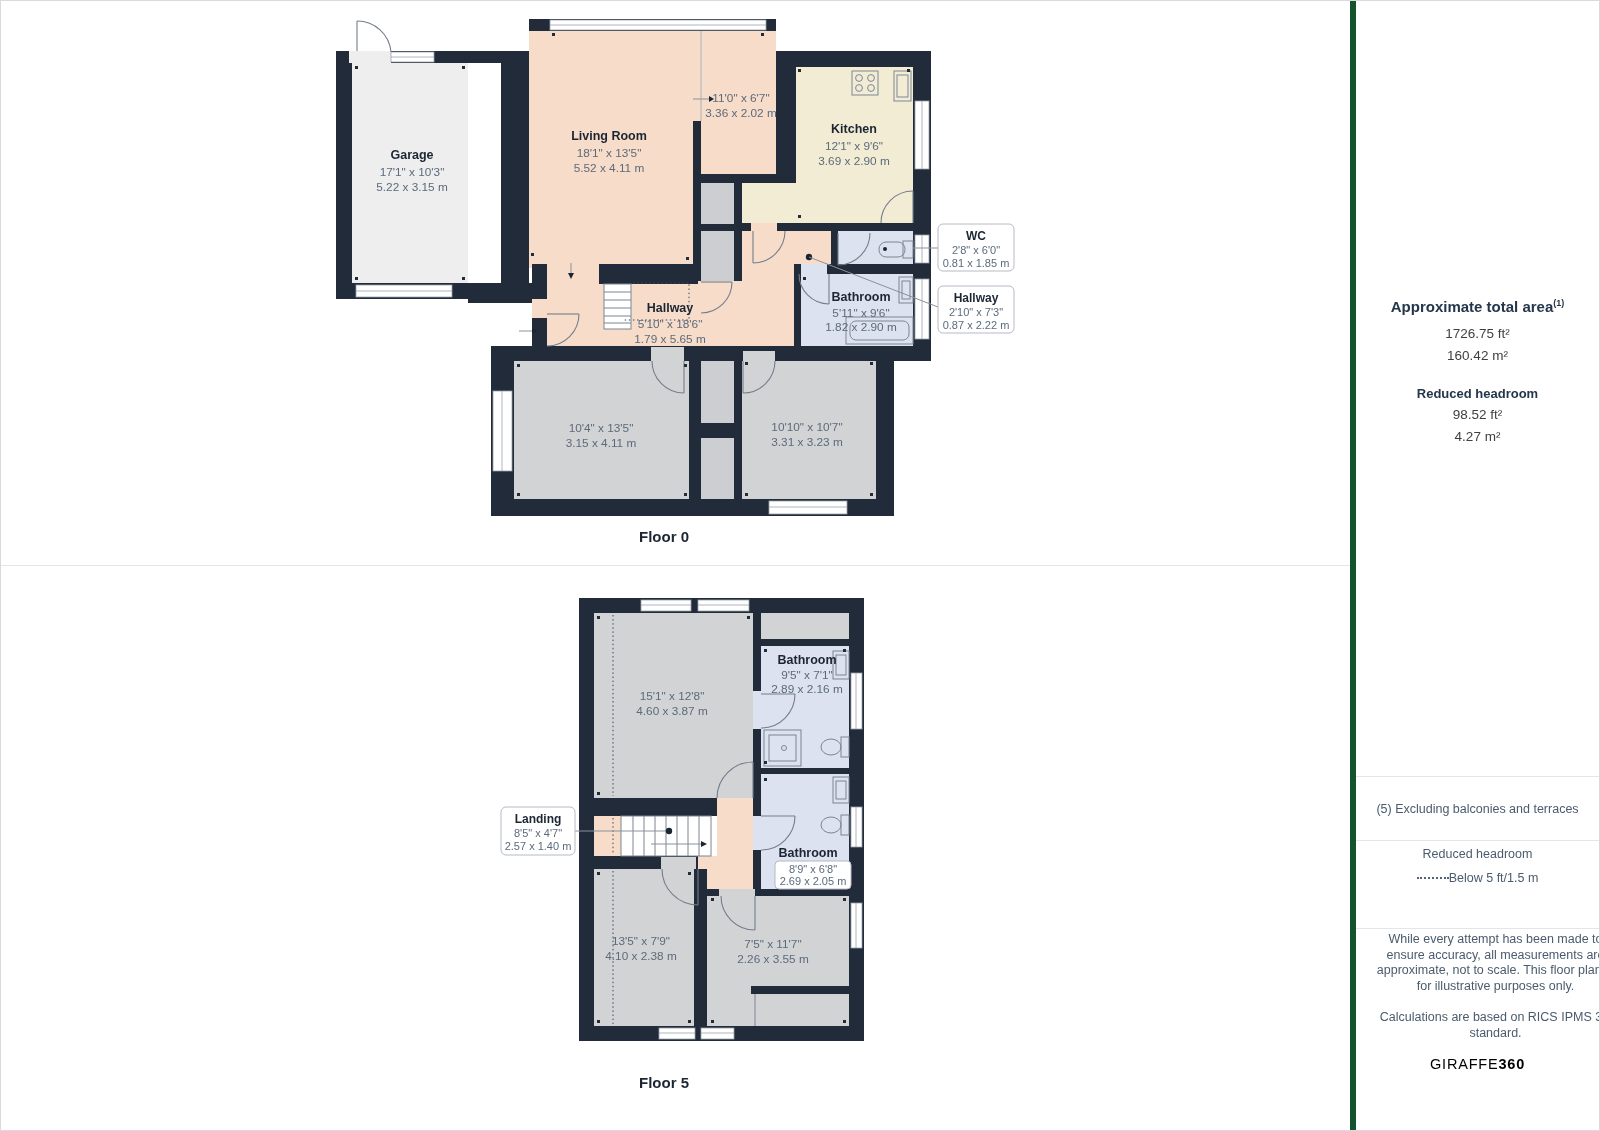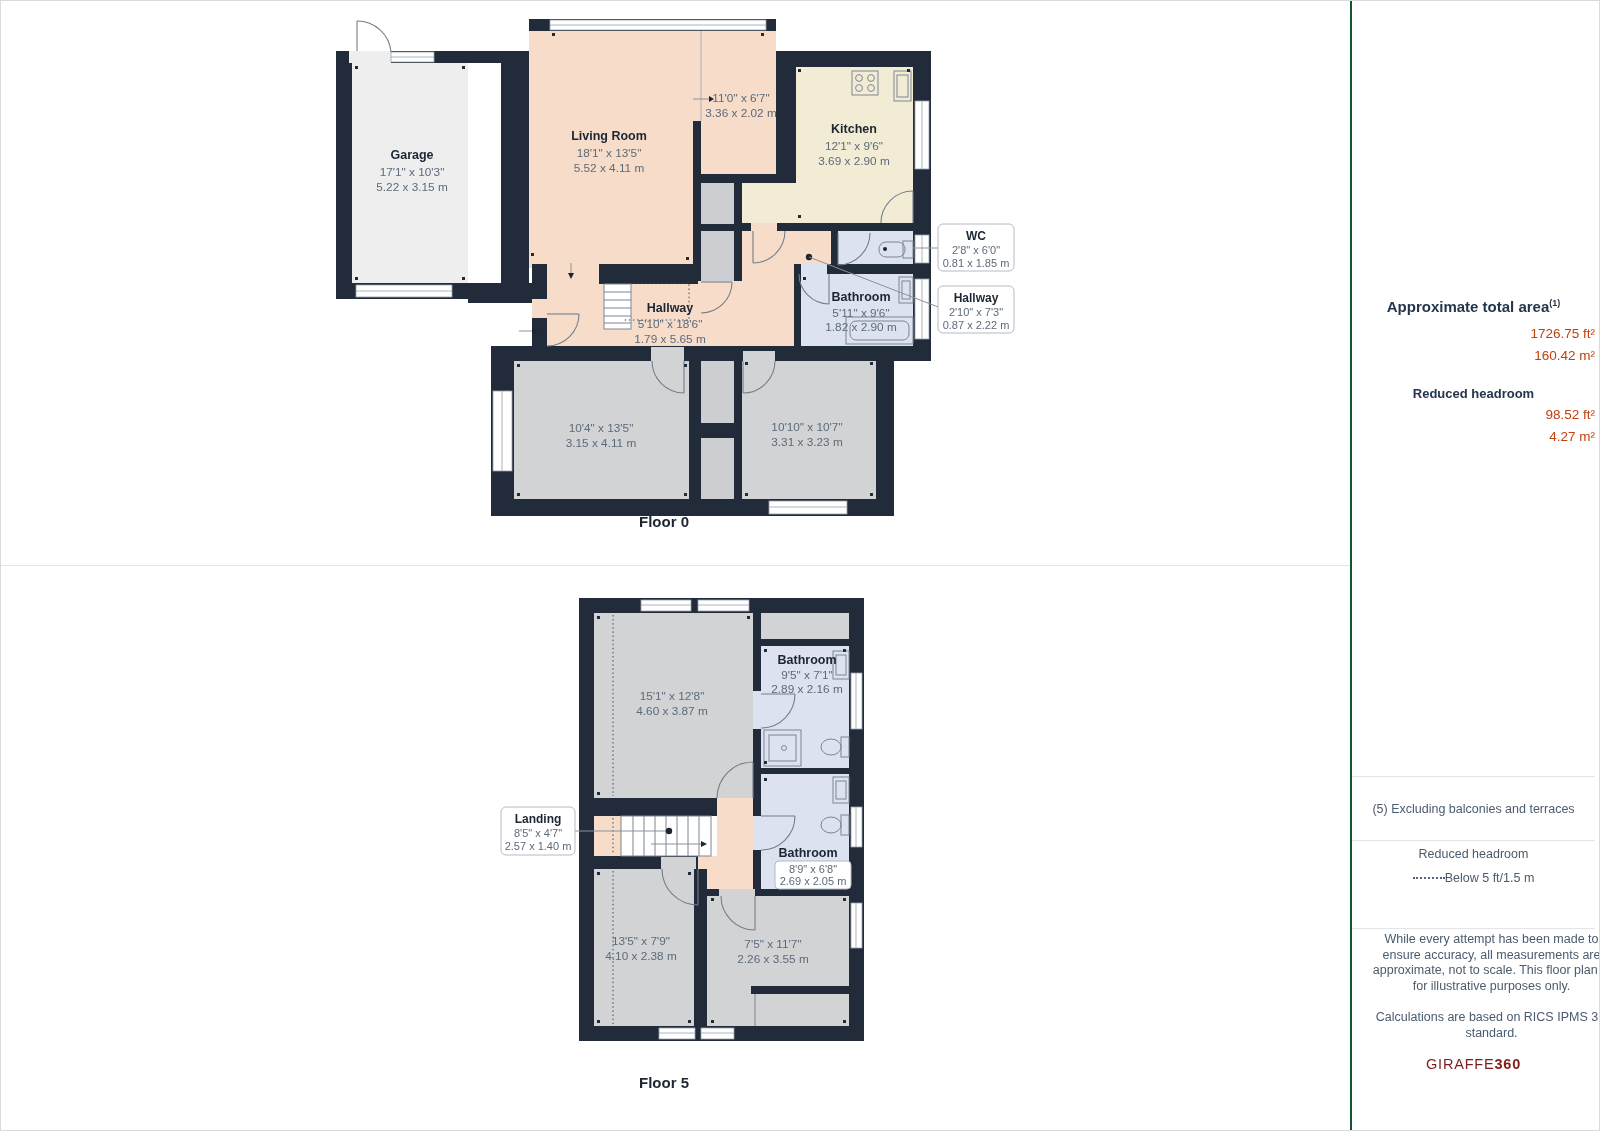--- a/index.html
+++ b/index.html
@@ -25,34 +25,34 @@
   .dotted{fill:none;stroke:#3d4a5c;stroke-width:1;stroke-dasharray:1.5 2.6;}
   .marker{fill:#212b3a;}
   .leader{stroke:#8b919b;stroke-width:1;}
   .dot{fill:#1c2633;}
   .callout{fill:#ffffff;stroke:#b5bac3;stroke-width:1;}
   .rname{font:bold 12.5px "Liberation Sans",sans-serif;fill:#1c2633;text-anchor:middle;}
   .rdim{font:11.8px "Liberation Sans",sans-serif;fill:#5c6b7c;text-anchor:middle;}
   .cname{font:bold 12px "Liberation Sans",sans-serif;fill:#1c2633;text-anchor:middle;}
   .cdim{font:11px "Liberation Sans",sans-serif;fill:#5c6b7c;text-anchor:middle;}
   
-  .sidebar{position:absolute;left:1349px;top:0;bottom:0;width:243px;border-left:2px solid #14532d;text-decoration:underline;}
+  .sidebar{position:absolute;left:1349px;top:0;bottom:0;width:243px;border-left:6px solid #14532d;text-decoration:underline;}
   .sb{position:absolute;left:0;width:100%;text-align:center;}
   .sb-h1{font-size:15px;font-weight:bold;color:#24364b;}
   .sb-h1 sup{font-size:9px;}
-  .sb-val{font-size:13.5px;color:#c2410c;text-align:right;}
+  .sb-val{font-size:13.5px;color:#404040;}
   .sb-h2{font-size:13px;font-weight:bold;color:#24364b;}
   .sb-div{position:absolute;left:0;width:100%;height:1px;background:#e4e5e8;}
   .sb-note{font-size:12.5px;color:#4a5b6e;}
   .sb-legend-title{font-size:12.5px;color:#4a5b6e;}
   .legend-row{display:flex;align-items:center;justify-content:center;}
   .legend-dots{display:inline-block;width:32px;height:0;border-top:2px dotted #55637a;}
   .sb-disc{font-size:12.5px;line-height:15.5px;color:#4a5b6e;padding:0 18px;}
   .sb-disc p{margin:0 0 16px 0;}
-  .logo{font-size:14.5px;letter-spacing:0.8px;color:#7f1d1d;}
+  .logo{font-size:14.5px;letter-spacing:0.8px;color:#000000;}
   .logo b{font-weight:bold;}
 </style>
 </head>
 <body>
 
 <div class="page">
 
   <svg style="left:330px;top:8px;" width="700" height="512" viewBox="330 8 700 512">
 
     <g>
@@ -269,21 +269,21 @@
     </g>
     <g>
       <circle class="dot" cx="808" cy="256" r="3.2"></circle>
       <line class="leader" x1="808" y1="256" x2="937" y2="306"></line>
       <rect class="callout" x="937" y="285" width="76" height="47" rx="5"></rect>
       <text class="cname" x="975" y="301">Hallway</text>
       <text class="cdim" x="975" y="315">2'10" x 7'3"</text>
       <text class="cdim" x="975" y="328">0.87 x 2.22 m</text>
     </g>
   </svg>
-  <div class="floor-label" style="left:553px;top:512px;">Floor 0</div>
+  <div class="floor-label" style="left:553px;top:527px;">Floor 0</div>
 
   <div class="floor-divider"></div>
 
   <svg style="left:480px;top:565px;" width="400" height="490" viewBox="480 565 400 490">
     <g>
       <rect class="gray" x="593" y="612" width="159" height="185"></rect>
       <rect class="gray" x="760" y="612" width="88" height="26"></rect>
       <rect class="blue" x="760" y="645" width="88" height="122"></rect>
       <rect class="blue" x="760" y="773" width="88" height="115"></rect>
       <rect class="peach" x="716" y="797" width="36" height="91"></rect>

